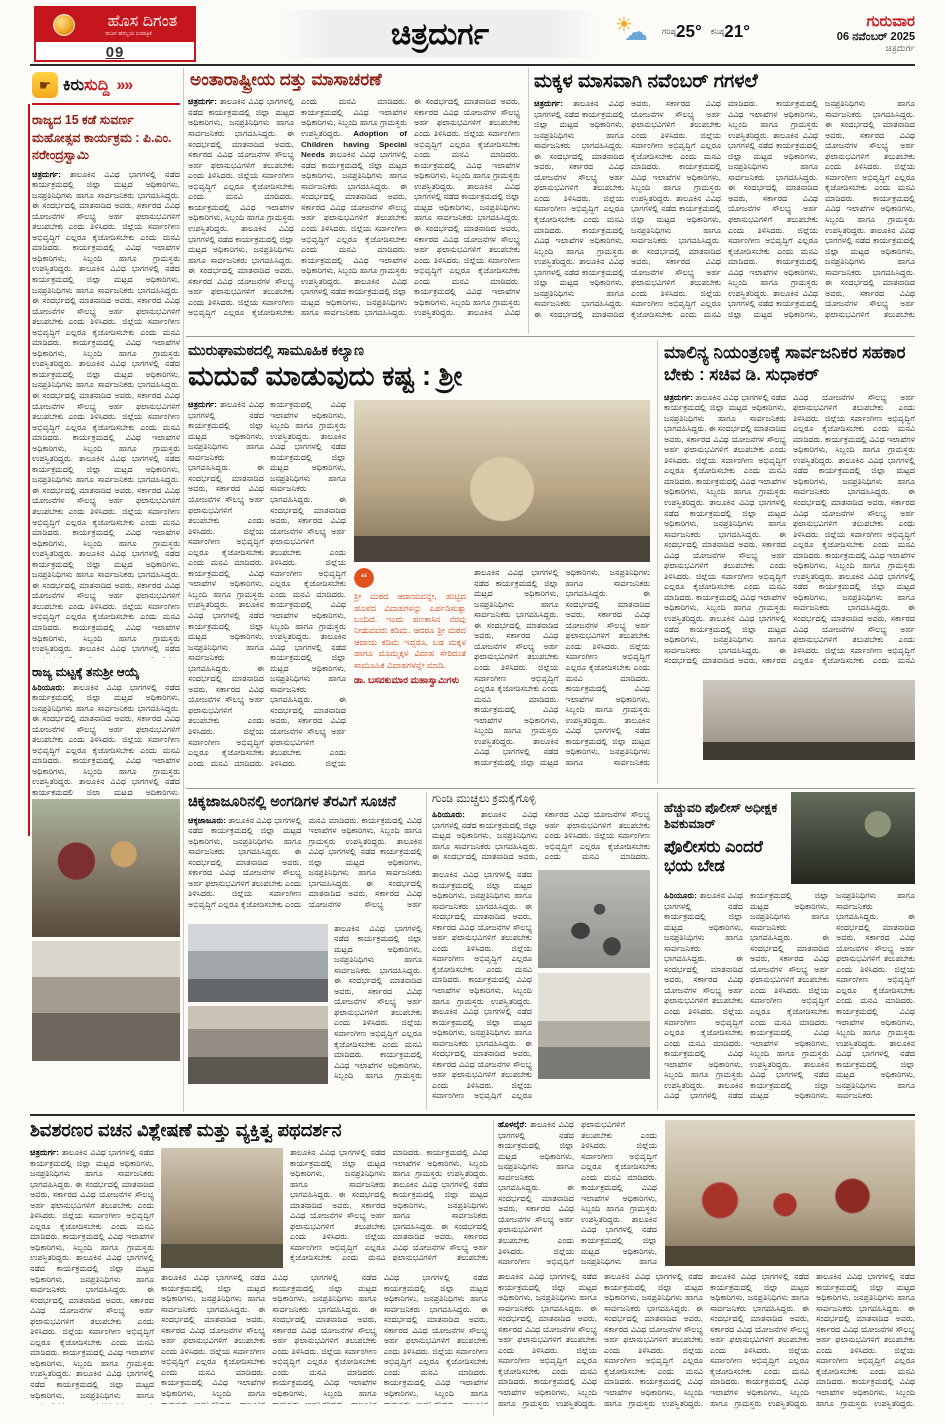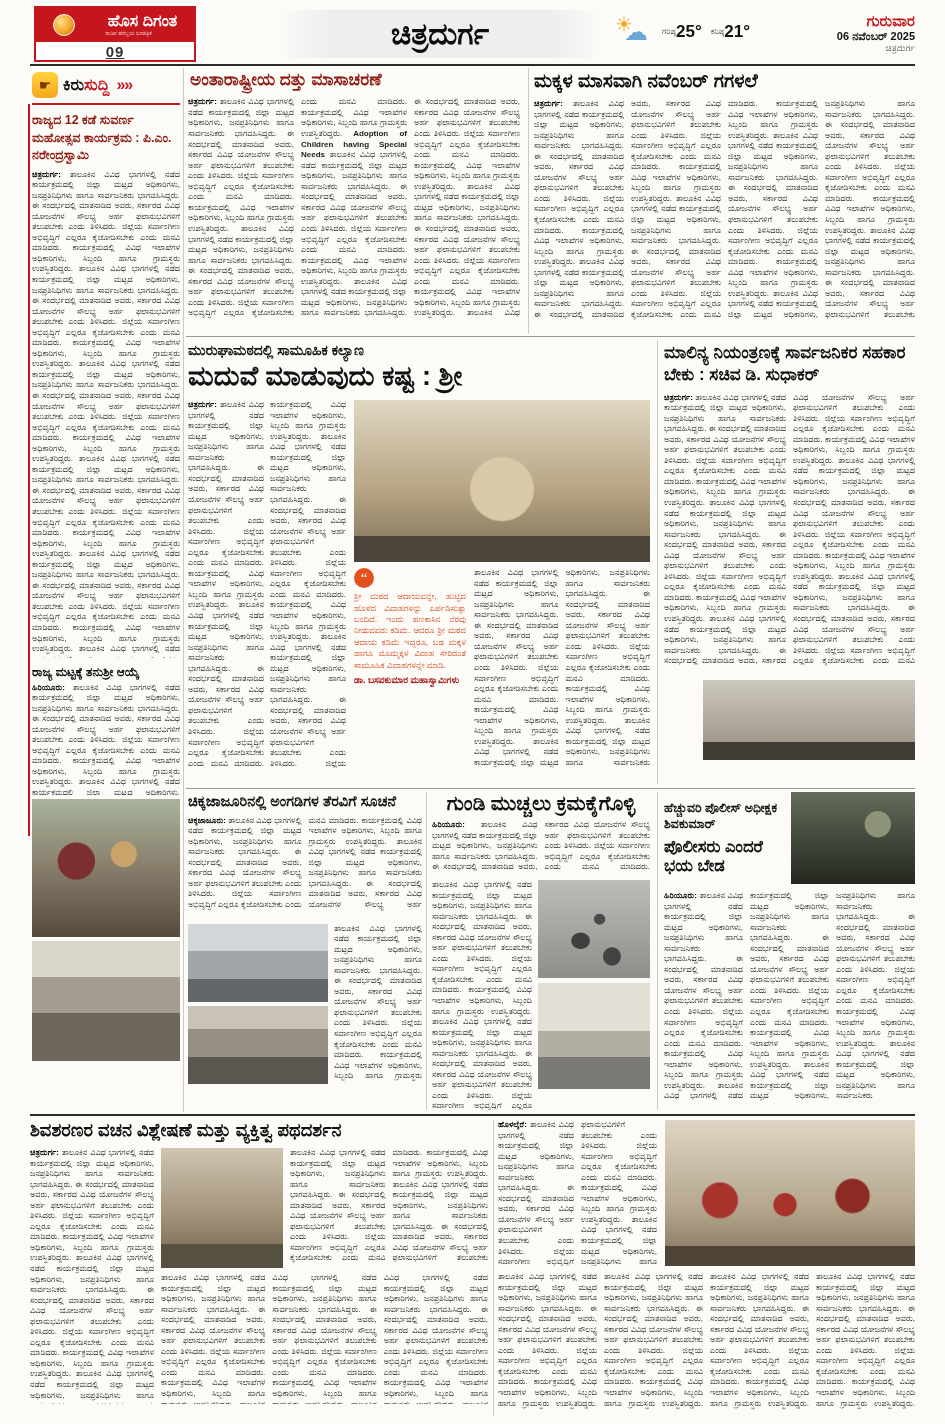--- a/index.html
+++ b/index.html
@@ -15,21 +15,21 @@
   .cols3{column-count:3;column-gap:7px;}
   .cols4{column-count:4;column-gap:7px;}
   .photo{background:#999;flex:none;}
 
   
   .masthead{position:absolute;left:30px;top:6px;width:885px;height:56px;}
   .logo-box{position:absolute;left:4px;top:0;width:162px;height:56px;border:2px solid #c4161c;background:#fff;}
   .logo-red{height:34px;background:#c4161c;display:flex;align-items:center;justify-content:center;gap:5px;}
   .logo-emblem{width:22px;height:22px;border-radius:50%;background:radial-gradient(circle at 35% 35%,#ffe08a,#f0a01f 60%,#b35b00);border:1px solid #fff;flex:none;}
   .logo-text-wrap{display:flex;flex-direction:column;align-items:center;line-height:1;}
-  .logo-title{color:#fff;font-weight:bold;font-size:16px;white-space:nowrap;margin-left:28px;}
+  .logo-title{color:#fff;font-weight:normal;font-size:16px;white-space:nowrap;margin-left:28px;}
   .logo-tagline{color:#ffd9d9;font-size:5.5px;margin-top:2px;white-space:nowrap;}
   .logo-page-num{height:18px;display:flex;align-items:center;justify-content:center;font-size:15px;font-weight:bold;color:#333;letter-spacing:1px;text-decoration:underline;}
   .edition-band{position:absolute;left:250px;top:4px;width:320px;height:48px;display:flex;align-items:center;justify-content:center;background:linear-gradient(90deg,rgba(238,238,238,0) 0%,#eeeeee 15%,#eeeeee 85%,rgba(238,238,238,0) 100%);}
   .edition-title{font-size:30px;font-weight:bold;color:#0d0d0d;}
   .weather{position:absolute;left:585px;top:10px;width:175px;display:flex;align-items:center;gap:9px;}
   .wicon{position:relative;width:38px;height:32px;}
   .wicon .sun{position:absolute;left:0;top:-4px;color:#f5a81c;font-size:20px;}
   .wicon .cloud{position:absolute;left:9px;top:2px;color:#6aa6d8;font-size:24px;}
   .wcol{display:flex;flex-direction:row;align-items:center;line-height:1.1;}
   .wlabel{font-size:8px;color:#444;}
@@ -103,21 +103,21 @@
   .sec-shops{left:188px;top:792px;width:234px;height:318px;}
   .shops-headline{font-size:14.5px;font-weight:bold;line-height:1.28;margin-bottom:5px;}
   .shops-top{height:104px;overflow:hidden;}
   .shops-bottom{display:flex;gap:6px;margin-top:4px;height:160px;}
   .shops-photos{width:140px;flex:none;display:flex;flex-direction:column;gap:4px;}
   .ph-street1{height:78px;background:linear-gradient(180deg,#d2d6d9 0 35%,#a0a6aa 35% 70%,#63666a 70%);}
   .ph-street2{height:78px;background:linear-gradient(180deg,#c9c2b6 0 30%,#958e84 30% 65%,#5b564f 65%);}
   .shops-side{flex:1;overflow:hidden;height:100%;}
 
   .sec-potholes{left:432px;top:792px;width:218px;height:318px;}
-  .pot-headline{font-size:20px;font-weight:bold;margin-bottom:5px;text-align:center;}
+  .pot-headline{font-size:11px;font-weight:normal;margin-bottom:5px;}
   .pot-top{height:56px;overflow:hidden;}
   .pot-main{display:flex;gap:6px;margin-top:4px;height:230px;}
   .pot-left{width:100px;flex:none;height:100%;overflow:hidden;}
   .pot-right{flex:1;display:flex;flex-direction:column;gap:5px;min-width:0;}
   .ph-road{height:98px;background:radial-gradient(ellipse at 38% 62%,#3f3f3f 0 9%,transparent 10%),radial-gradient(ellipse at 66% 78%,#434343 0 8%,transparent 9%),radial-gradient(ellipse at 55% 40%,#4a4a4a 0 6%,transparent 7%),linear-gradient(180deg,#bcbcb9 0%,#8e8e8b 100%);}
   .ph-building{height:106px;background:linear-gradient(0deg,#7c7a74 0 30%,transparent 30%),linear-gradient(180deg,#e2dfd7 0 45%,#b3aea4 45%);}
 
   .sec-police{left:664px;top:792px;width:251px;height:318px;}
   .police-head{display:flex;gap:6px;}
   .police-titles{flex:1;min-width:0;}
@@ -201,21 +201,21 @@
   <div class="rule" id="vr-red"></div>
 
   <section class="sec sec-kiru">
     <div class="kiru-head">
       <span class="kiru-icon">☛</span>
       <span>
         <b class="k1">ಕಿರು</b><b class="k2">ಸುದ್ದಿ</b>
       </span>
       <span class="kiru-chev">»»</span>
     </div>
-    <h3 class="kiru-headline">ರಾಜ್ಯದ 12 ಕಡೆ ಸುವರ್ಣ ಮಹೋತ್ಸವ ಕಾರ್ಯಕ್ರಮ : ಪಿ.ಎಂ. ನರೇಂದ್ರಸ್ವಾಮಿ</h3>
+    <h3 class="kiru-headline">ರಾಜ್ಯದ 15 ಕಡೆ ಸುವರ್ಣ ಮಹೋತ್ಸವ ಕಾರ್ಯಕ್ರಮ : ಪಿ.ಎಂ. ನರೇಂದ್ರಸ್ವಾಮಿ</h3>
     <div class="body kiru-body">
       <p><b class="dateline">ಚಿತ್ರದುರ್ಗ:</b> <span>ತಾಲೂಕಿನ ವಿವಿಧ ಭಾಗಗಳಲ್ಲಿ ನಡೆದ ಕಾರ್ಯಕ್ರಮದಲ್ಲಿ ಜಿಲ್ಲಾ ಮಟ್ಟದ ಅಧಿಕಾರಿಗಳು, ಜನಪ್ರತಿನಿಧಿಗಳು ಹಾಗೂ ಸಾರ್ವಜನಿಕರು ಭಾಗವಹಿಸಿದ್ದರು. ಈ ಸಂದರ್ಭದಲ್ಲಿ ಮಾತನಾಡಿದ ಅವರು, ಸರ್ಕಾರದ ವಿವಿಧ ಯೋಜನೆಗಳ ಸೌಲಭ್ಯ ಅರ್ಹ ಫಲಾನುಭವಿಗಳಿಗೆ ತಲುಪಬೇಕು ಎಂದು ತಿಳಿಸಿದರು. ಜಿಲ್ಲೆಯ ಸರ್ವಾಂಗೀಣ ಅಭಿವೃದ್ಧಿಗೆ ಎಲ್ಲರೂ ಕೈಜೋಡಿಸಬೇಕು ಎಂದು ಮನವಿ ಮಾಡಿದರು. ಕಾರ್ಯಕ್ರಮದಲ್ಲಿ ವಿವಿಧ ಇಲಾಖೆಗಳ ಅಧಿಕಾರಿಗಳು, ಸಿಬ್ಬಂದಿ ಹಾಗೂ ಗ್ರಾಮಸ್ಥರು ಉಪಸ್ಥಿತರಿದ್ದರು. ತಾಲೂಕಿನ ವಿವಿಧ ಭಾಗಗಳಲ್ಲಿ ನಡೆದ ಕಾರ್ಯಕ್ರಮದಲ್ಲಿ ಜಿಲ್ಲಾ ಮಟ್ಟದ ಅಧಿಕಾರಿಗಳು, ಜನಪ್ರತಿನಿಧಿಗಳು ಹಾಗೂ ಸಾರ್ವಜನಿಕರು ಭಾಗವಹಿಸಿದ್ದರು. ಈ ಸಂದರ್ಭದಲ್ಲಿ ಮಾತನಾಡಿದ ಅವರು, ಸರ್ಕಾರದ ವಿವಿಧ ಯೋಜನೆಗಳ ಸೌಲಭ್ಯ ಅರ್ಹ ಫಲಾನುಭವಿಗಳಿಗೆ ತಲುಪಬೇಕು ಎಂದು ತಿಳಿಸಿದರು. ಜಿಲ್ಲೆಯ ಸರ್ವಾಂಗೀಣ ಅಭಿವೃದ್ಧಿಗೆ ಎಲ್ಲರೂ ಕೈಜೋಡಿಸಬೇಕು ಎಂದು ಮನವಿ ಮಾಡಿದರು. ಕಾರ್ಯಕ್ರಮದಲ್ಲಿ ವಿವಿಧ ಇಲಾಖೆಗಳ ಅಧಿಕಾರಿಗಳು, ಸಿಬ್ಬಂದಿ ಹಾಗೂ ಗ್ರಾಮಸ್ಥರು ಉಪಸ್ಥಿತರಿದ್ದರು. ತಾಲೂಕಿನ ವಿವಿಧ ಭಾಗಗಳಲ್ಲಿ ನಡೆದ ಕಾರ್ಯಕ್ರಮದಲ್ಲಿ ಜಿಲ್ಲಾ ಮಟ್ಟದ ಅಧಿಕಾರಿಗಳು, ಜನಪ್ರತಿನಿಧಿಗಳು ಹಾಗೂ ಸಾರ್ವಜನಿಕರು ಭಾಗವಹಿಸಿದ್ದರು. ಈ ಸಂದರ್ಭದಲ್ಲಿ ಮಾತನಾಡಿದ ಅವರು, ಸರ್ಕಾರದ ವಿವಿಧ ಯೋಜನೆಗಳ ಸೌಲಭ್ಯ ಅರ್ಹ ಫಲಾನುಭವಿಗಳಿಗೆ ತಲುಪಬೇಕು ಎಂದು ತಿಳಿಸಿದರು. ಜಿಲ್ಲೆಯ ಸರ್ವಾಂಗೀಣ ಅಭಿವೃದ್ಧಿಗೆ ಎಲ್ಲರೂ ಕೈಜೋಡಿಸಬೇಕು ಎಂದು ಮನವಿ ಮಾಡಿದರು. ಕಾರ್ಯಕ್ರಮದಲ್ಲಿ ವಿವಿಧ ಇಲಾಖೆಗಳ ಅಧಿಕಾರಿಗಳು, ಸಿಬ್ಬಂದಿ ಹಾಗೂ ಗ್ರಾಮಸ್ಥರು ಉಪಸ್ಥಿತರಿದ್ದರು. ತಾಲೂಕಿನ ವಿವಿಧ ಭಾಗಗಳಲ್ಲಿ ನಡೆದ ಕಾರ್ಯಕ್ರಮದಲ್ಲಿ ಜಿಲ್ಲಾ ಮಟ್ಟದ ಅಧಿಕಾರಿಗಳು, ಜನಪ್ರತಿನಿಧಿಗಳು ಹಾಗೂ ಸಾರ್ವಜನಿಕರು ಭಾಗವಹಿಸಿದ್ದರು. ಈ ಸಂದರ್ಭದಲ್ಲಿ ಮಾತನಾಡಿದ ಅವರು, ಸರ್ಕಾರದ ವಿವಿಧ ಯೋಜನೆಗಳ ಸೌಲಭ್ಯ ಅರ್ಹ ಫಲಾನುಭವಿಗಳಿಗೆ ತಲುಪಬೇಕು ಎಂದು ತಿಳಿಸಿದರು. ಜಿಲ್ಲೆಯ ಸರ್ವಾಂಗೀಣ ಅಭಿವೃದ್ಧಿಗೆ ಎಲ್ಲರೂ ಕೈಜೋಡಿಸಬೇಕು ಎಂದು ಮನವಿ ಮಾಡಿದರು. ಕಾರ್ಯಕ್ರಮದಲ್ಲಿ ವಿವಿಧ ಇಲಾಖೆಗಳ ಅಧಿಕಾರಿಗಳು, ಸಿಬ್ಬಂದಿ ಹಾಗೂ ಗ್ರಾಮಸ್ಥರು ಉಪಸ್ಥಿತರಿದ್ದರು. ತಾಲೂಕಿನ ವಿವಿಧ ಭಾಗಗಳಲ್ಲಿ ನಡೆದ ಕಾರ್ಯಕ್ರಮದಲ್ಲಿ ಜಿಲ್ಲಾ ಮಟ್ಟದ ಅಧಿಕಾರಿಗಳು, ಜನಪ್ರತಿನಿಧಿಗಳು ಹಾಗೂ ಸಾರ್ವಜನಿಕರು ಭಾಗವಹಿಸಿದ್ದರು. ಈ ಸಂದರ್ಭದಲ್ಲಿ ಮಾತನಾಡಿದ ಅವರು, ಸರ್ಕಾರದ ವಿವಿಧ ಯೋಜನೆಗಳ ಸೌಲಭ್ಯ ಅರ್ಹ ಫಲಾನುಭವಿಗಳಿಗೆ ತಲುಪಬೇಕು ಎಂದು ತಿಳಿಸಿದರು. ಜಿಲ್ಲೆಯ ಸರ್ವಾಂಗೀಣ ಅಭಿವೃದ್ಧಿಗೆ ಎಲ್ಲರೂ ಕೈಜೋಡಿಸಬೇಕು ಎಂದು ಮನವಿ ಮಾಡಿದರು. ಕಾರ್ಯಕ್ರಮದಲ್ಲಿ ವಿವಿಧ ಇಲಾಖೆಗಳ ಅಧಿಕಾರಿಗಳು, ಸಿಬ್ಬಂದಿ ಹಾಗೂ ಗ್ರಾಮಸ್ಥರು ಉಪಸ್ಥಿತರಿದ್ದರು. ತಾಲೂಕಿನ ವಿವಿಧ ಭಾಗಗಳಲ್ಲಿ ನಡೆದ ಕಾರ್ಯಕ್ರಮದಲ್ಲಿ ಜಿಲ್ಲಾ ಮಟ್ಟದ ಅಧಿಕಾರಿಗಳು, ಜನಪ್ರತಿನಿಧಿಗಳು ಹಾಗೂ ಸಾರ್ವಜನಿಕರು ಭಾಗವಹಿಸಿದ್ದರು. ಈ ಸಂದರ್ಭದಲ್ಲಿ ಮಾತನಾಡಿದ ಅವರು, ಸರ್ಕಾರದ ವಿವಿಧ ಯೋಜನೆಗಳ ಸೌಲಭ್ಯ ಅರ್ಹ ಫಲಾನುಭವಿಗಳಿಗೆ ತಲುಪಬೇಕು ಎಂದು ತಿಳಿಸಿದರು. ಜಿಲ್ಲೆಯ ಸರ್ವಾಂಗೀಣ ಅಭಿವೃದ್ಧಿಗೆ ಎಲ್ಲರೂ ಕೈಜೋಡಿಸಬೇಕು ಎಂದು ಮನವಿ ಮಾಡಿದರು. ಕಾರ್ಯಕ್ರಮದಲ್ಲಿ ವಿವಿಧ ಇಲಾಖೆಗಳ ಅಧಿಕಾರಿಗಳು, ಸಿಬ್ಬಂದಿ ಹಾಗೂ ಗ್ರಾಮಸ್ಥರು ಉಪಸ್ಥಿತರಿದ್ದರು. ತಾಲೂಕಿನ ವಿವಿಧ ಭಾಗಗಳಲ್ಲಿ ನಡೆದ ಕಾರ್ಯಕ್ರಮದಲ್ಲಿ ಜಿಲ್ಲಾ ಮಟ್ಟದ ಅಧಿಕಾರಿಗಳು, ಜನಪ್ರತಿನಿಧಿಗಳು ಹಾಗೂ ಸಾರ್ವಜನಿಕರು ಭಾಗವಹಿಸಿದ್ದರು. ಈ ಸಂದರ್ಭದಲ್ಲಿ ಮಾತನಾಡಿದ ಅವರು, ಸರ್ಕಾರದ ವಿವಿಧ ಯೋಜನೆಗಳ ಸೌಲಭ್ಯ ಅರ್ಹ ಫಲಾನುಭವಿಗಳಿಗೆ ತಲುಪಬೇಕು ಎಂದು ತಿಳಿಸಿದರು. ಜಿಲ್ಲೆಯ ಸರ್ವಾಂಗೀಣ ಅಭಿವೃದ್ಧಿಗೆ ಎಲ್ಲರೂ ಕೈಜೋಡಿಸಬೇಕು ಎಂದು ಮನವಿ ಮಾಡಿದರು. ಕಾರ್ಯಕ್ರಮದಲ್ಲಿ ವಿವಿಧ ಇಲಾಖೆಗಳ ಅಧಿಕಾರಿಗಳು, ಸಿಬ್ಬಂದಿ ಹಾಗೂ ಗ್ರಾಮಸ್ಥರು ಉಪಸ್ಥಿತರಿದ್ದರು. ತಾಲೂಕಿನ ವಿವಿಧ ಭಾಗಗಳಲ್ಲಿ ನಡೆದ ಕಾರ್ಯಕ್ರಮದಲ್ಲಿ ಜಿಲ್ಲಾ ಮಟ್ಟದ ಅಧಿಕಾರಿಗಳು, ಜನಪ್ರತಿನಿಧಿಗಳು ಹಾಗೂ ಸಾರ್ವಜನಿಕರು ಭಾಗವಹಿಸಿದ್ದರು. ಈ ಸಂದರ್ಭದಲ್ಲಿ ಮಾತನಾಡಿದ ಅವರು, ಸರ್ಕಾರದ ವಿವಿಧ ಯೋಜನೆಗಳ ಸೌಲಭ್ಯ ಅರ್ಹ ಫಲಾನುಭವಿಗಳಿಗೆ ತಲುಪಬೇಕು ಎಂದು ತಿಳಿಸಿದರು. ಜಿಲ್ಲೆಯ ಸರ್ವಾಂಗೀಣ ಅಭಿವೃದ್ಧಿಗೆ ಎಲ್ಲರೂ ಕೈಜೋಡಿಸಬೇಕು ಎಂದು ಮನವಿ ಮಾಡಿದರು. ಕಾರ್ಯಕ್ರಮದಲ್ಲಿ ವಿವಿಧ ಇಲಾಖೆಗಳ ಅಧಿಕಾರಿಗಳು, ಸಿಬ್ಬಂದಿ ಹಾಗೂ ಗ್ರಾಮಸ್ಥರು ಉಪಸ್ಥಿತರಿದ್ದರು. </span></p>
     </div>
     <h4 class="kiru-subhead">ರಾಜ್ಯ ಮಟ್ಟಕ್ಕೆ ತನುಶ್ರೀ ಆಯ್ಕೆ</h4>
     <div class="body kiru-body2">
       <p><b class="dateline">ಹಿರಿಯೂರು:</b> <span>ತಾಲೂಕಿನ ವಿವಿಧ ಭಾಗಗಳಲ್ಲಿ ನಡೆದ ಕಾರ್ಯಕ್ರಮದಲ್ಲಿ ಜಿಲ್ಲಾ ಮಟ್ಟದ ಅಧಿಕಾರಿಗಳು, ಜನಪ್ರತಿನಿಧಿಗಳು ಹಾಗೂ ಸಾರ್ವಜನಿಕರು ಭಾಗವಹಿಸಿದ್ದರು. ಈ ಸಂದರ್ಭದಲ್ಲಿ ಮಾತನಾಡಿದ ಅವರು, ಸರ್ಕಾರದ ವಿವಿಧ ಯೋಜನೆಗಳ ಸೌಲಭ್ಯ ಅರ್ಹ ಫಲಾನುಭವಿಗಳಿಗೆ ತಲುಪಬೇಕು ಎಂದು ತಿಳಿಸಿದರು. ಜಿಲ್ಲೆಯ ಸರ್ವಾಂಗೀಣ ಅಭಿವೃದ್ಧಿಗೆ ಎಲ್ಲರೂ ಕೈಜೋಡಿಸಬೇಕು ಎಂದು ಮನವಿ ಮಾಡಿದರು. ಕಾರ್ಯಕ್ರಮದಲ್ಲಿ ವಿವಿಧ ಇಲಾಖೆಗಳ ಅಧಿಕಾರಿಗಳು, ಸಿಬ್ಬಂದಿ ಹಾಗೂ ಗ್ರಾಮಸ್ಥರು ಉಪಸ್ಥಿತರಿದ್ದರು. ತಾಲೂಕಿನ ವಿವಿಧ ಭಾಗಗಳಲ್ಲಿ ನಡೆದ ಕಾರ್ಯಕ್ರಮದಲ್ಲಿ ಜಿಲ್ಲಾ ಮಟ್ಟದ ಅಧಿಕಾರಿಗಳು, ಜನಪ್ರತಿನಿಧಿಗಳು ಹಾಗೂ ಸಾರ್ವಜನಿಕರು ಭಾಗವಹಿಸಿದ್ದರು. ಈ ಸಂದರ್ಭದಲ್ಲಿ ಮಾತನಾಡಿದ ಅವರು, ಸರ್ಕಾರದ ವಿವಿಧ ಯೋಜನೆಗಳ ಸೌಲಭ್ಯ ಅರ್ಹ ಫಲಾನುಭವಿಗಳಿಗೆ ತಲುಪಬೇಕು ಎಂದು ತಿಳಿಸಿದರು. ಜಿಲ್ಲೆಯ ಸರ್ವಾಂಗೀಣ ಅಭಿವೃದ್ಧಿಗೆ ಎಲ್ಲರೂ ಕೈಜೋಡಿಸಬೇಕು ಎಂದು ಮನವಿ ಮಾಡಿದರು. ಕಾರ್ಯಕ್ರಮದಲ್ಲಿ ವಿವಿಧ ಇಲಾಖೆಗಳ ಅಧಿಕಾರಿಗಳು, ಸಿಬ್ಬಂದಿ ಹಾಗೂ ಗ್ರಾಮಸ್ಥರು ಉಪಸ್ಥಿತರಿದ್ದರು. ತಾಲೂಕಿನ ವಿವಿಧ ಭಾಗಗಳಲ್ಲಿ ನಡೆದ ಕಾರ್ಯಕ್ರಮದಲ್ಲಿ ಜಿಲ್ಲಾ ಮಟ್ಟದ ಅಧಿಕಾರಿಗಳು, ಜನಪ್ರತಿನಿಧಿಗಳು ಹಾಗೂ ಸಾರ್ವಜನಿಕರು ಭಾಗವಹಿಸಿದ್ದರು. ಈ ಸಂದರ್ಭದಲ್ಲಿ ಮಾತನಾಡಿದ ಅವರು, ಸರ್ಕಾರದ ವಿವಿಧ ಯೋಜನೆಗಳ ಸೌಲಭ್ಯ ಅರ್ಹ ಫಲಾನುಭವಿಗಳಿಗೆ ತಲುಪಬೇಕು ಎಂದು ತಿಳಿಸಿದರು. ಜಿಲ್ಲೆಯ ಸರ್ವಾಂಗೀಣ ಅಭಿವೃದ್ಧಿಗೆ ಎಲ್ಲರೂ ಕೈಜೋಡಿಸಬೇಕು ಎಂದು ಮನವಿ ಮಾಡಿದರು. ಕಾರ್ಯಕ್ರಮದಲ್ಲಿ ವಿವಿಧ ಇಲಾಖೆಗಳ ಅಧಿಕಾರಿಗಳು, ಸಿಬ್ಬಂದಿ ಹಾಗೂ ಗ್ರಾಮಸ್ಥರು ಉಪಸ್ಥಿತರಿದ್ದರು. </span></p>
     </div>
     <div class="photo kiru-photo ph-cert"></div>
     <div class="photo kiru-photo ph-shed"></div>
   </section>

